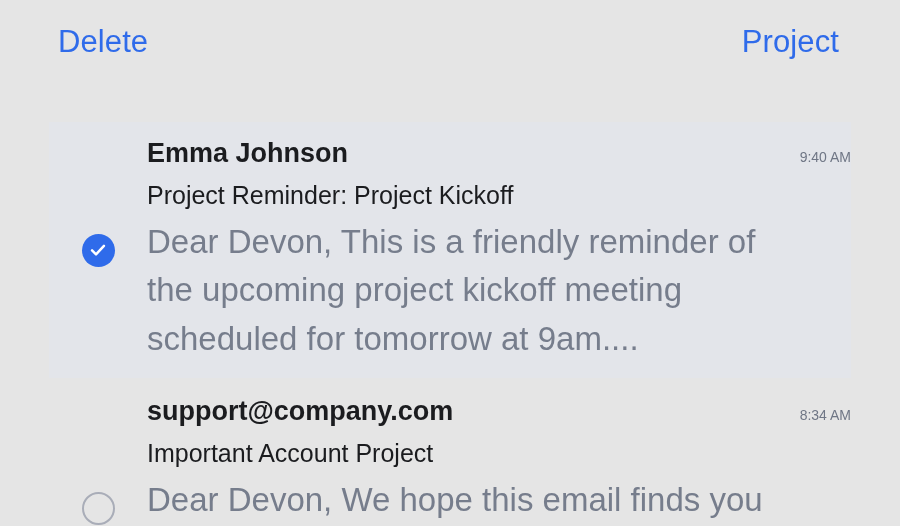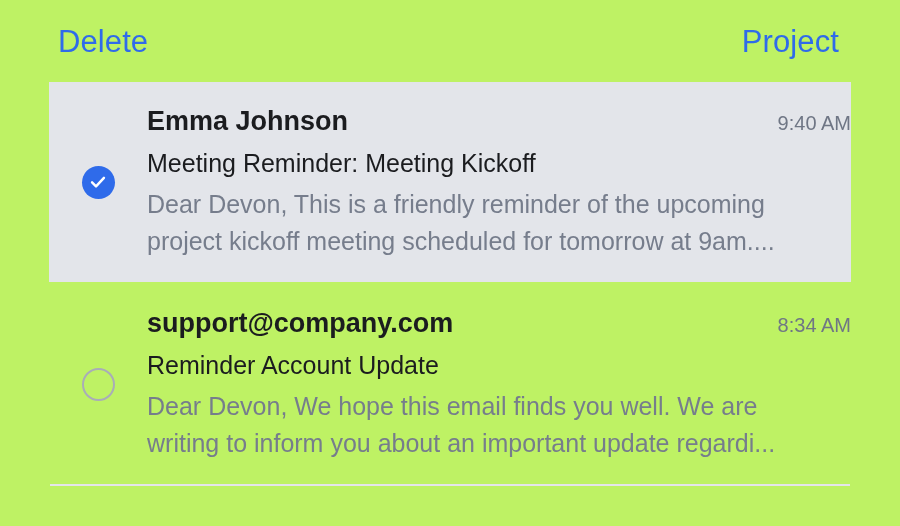--- a/index.html
+++ b/index.html
@@ -12,21 +12,21 @@
     background: #f7f7f8;
     font-family: "Liberation Sans", sans-serif;
     -webkit-font-smoothing: antialiased;
     overflow: hidden;
   }
 
   .screen {
     position: relative;
     width: 900px;
     height: 526px;
-    background: #bef264;
+    background: #e5e5e5;
   }
 
   
   .toolbar {
     position: absolute;
     left: 0;
     top: 0;
     width: 900px;
     height: 82px;
     display: flex;
@@ -72,20 +72,21 @@
     display: flex;
     align-items: center;
     width: 100%;
     min-height: 200px;
     box-sizing: border-box;
     padding: 14px 0 14px 0;
   }
 
   .row.selected .row-inner {
     background: #e3e5ea;
+    margin-top: 40px;
   }
 
   
   .select-col {
     flex: 0 0 auto;
     width: 98px;
     display: flex;
     align-items: center;
     justify-content: center;
     align-self: center;
@@ -136,39 +137,39 @@
     font-size: 27px;
     font-weight: bold;
     color: #1b1c1f;
     line-height: 1.28;
     white-space: nowrap;
     overflow: hidden;
     text-overflow: ellipsis;
   }
 
   .time {
-    font-size: 20px;
+    font-size: 14px;
     color: #6f7685;
     line-height: 1.3;
     white-space: nowrap;
     flex: 0 0 auto;
   }
 
   .subject {
     font-size: 25px;
     color: #1b1c1f;
     line-height: 1.32;
     margin-top: 8px;
     white-space: nowrap;
     overflow: hidden;
     text-overflow: ellipsis;
   }
 
   .preview {
-    font-size: 25px;
+    font-size: 33px;
     color: #767d8c;
     line-height: 1.48;
     margin-top: 6px;
     max-width: 660px;
   }
 
   .divider {
     width: 800px;
     height: 2px;
     background: #e4e5ea;
@@ -195,39 +196,39 @@
             <svg viewBox="0 0 24 24" aria-hidden="true">
               <path d="M4.5 12.5 L9.5 17.5 L19.5 6.8" fill="none" stroke="#ffffff" stroke-width="3.1" stroke-linecap="round" stroke-linejoin="round"></path>
             </svg>
           </span>
         </div>
         <div class="msg">
           <div class="msg-top">
             <div class="sender">Emma Johnson</div>
             <div class="time">9:40 AM</div>
           </div>
-          <div class="subject">Meeting Reminder: Meeting Kickoff</div>
+          <div class="subject">Project Reminder: Project Kickoff</div>
           <div class="preview">Dear Devon, This is a friendly reminder of the upcoming project kickoff meeting scheduled for tomorrow at 9am....</div>
         </div>
       </div>
     </div>
 
     <div class="divider hidden"></div>
 
     <div class="row">
       <div class="row-inner">
         <div class="select-col">
           <span class="check off"></span>
         </div>
         <div class="msg">
           <div class="msg-top">
             <div class="sender">support@company.com</div>
             <div class="time">8:34 AM</div>
           </div>
-          <div class="subject">Reminder Account Update</div>
+          <div class="subject">Important Account Project</div>
           <div class="preview">Dear Devon, We hope this email finds you well. We are writing to inform you about an important update regardi...</div>
         </div>
       </div>
     </div>
 
     <div class="divider"></div>
 
   </div>
 </div>
 

